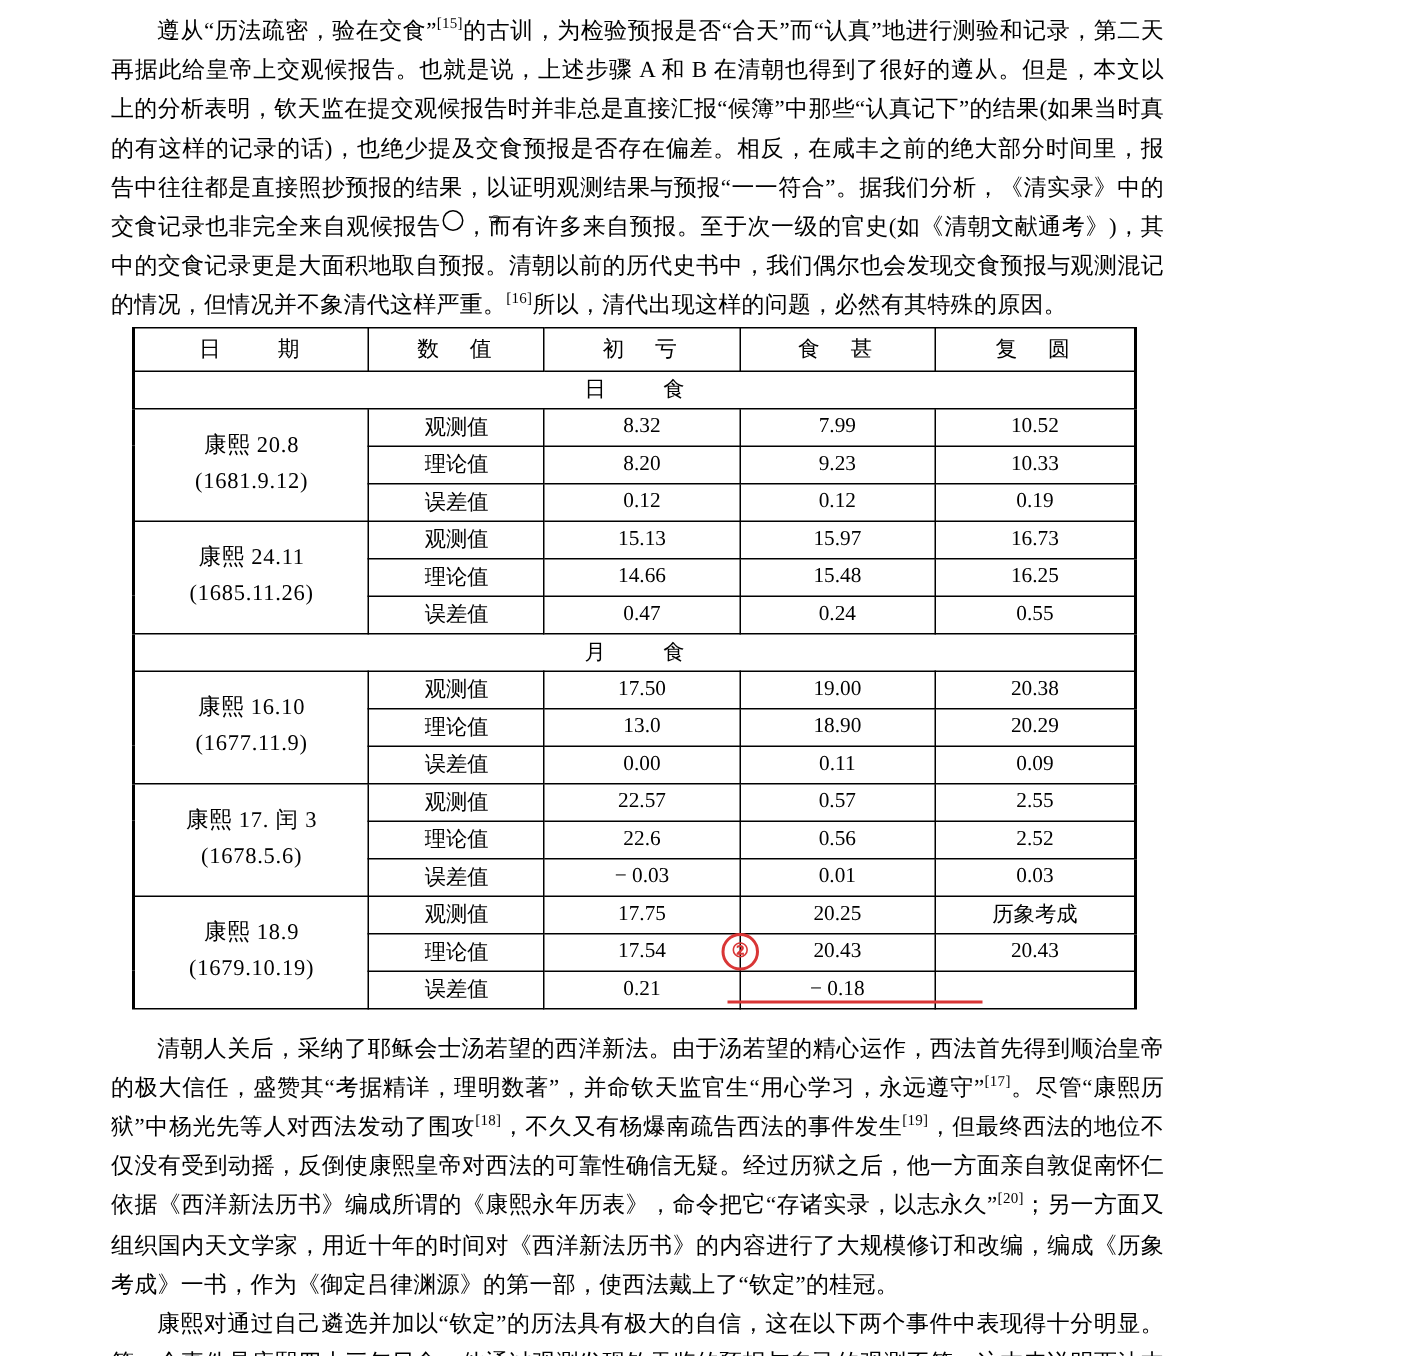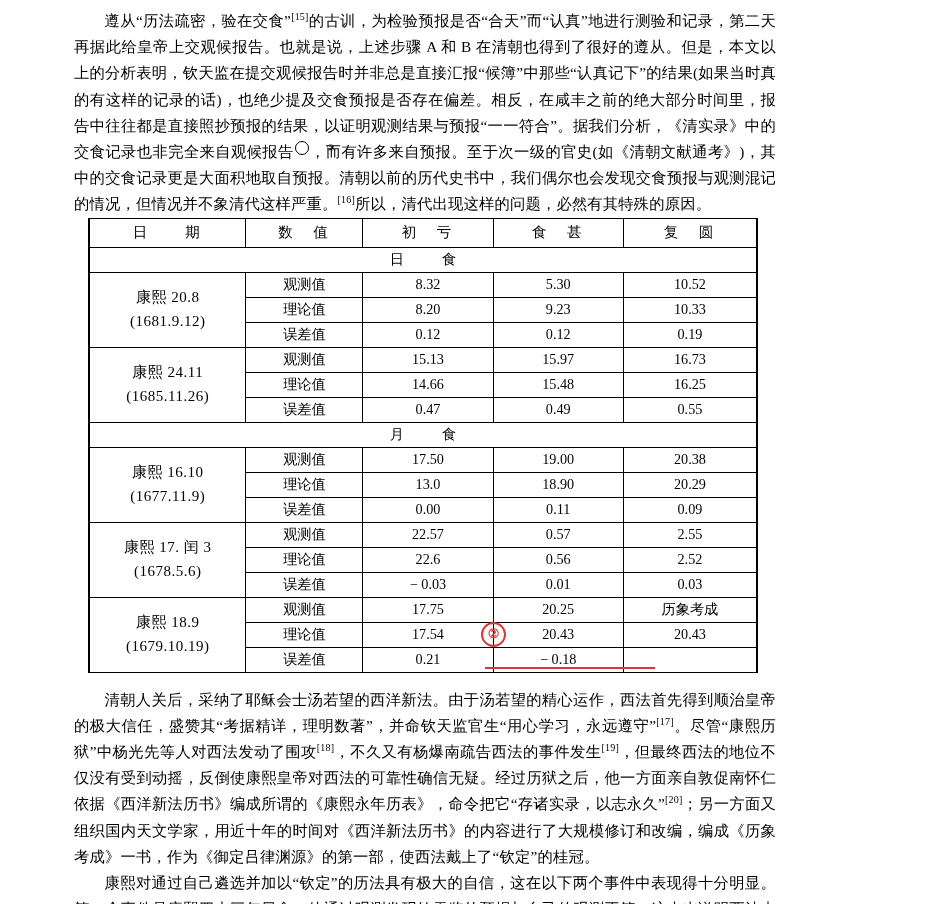--- a/index.html
+++ b/index.html
@@ -159,21 +159,21 @@
           <td class="band outer-left outer-right" colspan="5">日　食</td>
         </tr>
 
         <tr>
           <td class="datecell outer-left" rowspan="3">
             <span class="d1">康熙 20.8</span>
             <span class="d2">(1681.9.12)</span>
           </td>
           <td>观测值</td>
           <td>8.32</td>
-          <td>5.30</td>
+          <td>7.99</td>
           <td class="outer-right">10.52</td>
         </tr>
         <tr>
           <td>理论值</td>
           <td>8.20</td>
           <td>9.23</td>
           <td class="outer-right">10.33</td>
         </tr>
         <tr>
           <td>误差值</td>
@@ -194,21 +194,21 @@
         </tr>
         <tr>
           <td>理论值</td>
           <td>14.66</td>
           <td>15.48</td>
           <td class="outer-right">16.25</td>
         </tr>
         <tr class="thickbottom">
           <td>误差值</td>
           <td>0.47</td>
-          <td>0.49</td>
+          <td>0.24</td>
           <td class="outer-right">0.55</td>
         </tr>
 
         <tr>
           <td class="band outer-left outer-right" colspan="5">月　食</td>
         </tr>
 
         <tr>
           <td class="datecell outer-left" rowspan="3">
             <span class="d1">康熙 16.10</span>

